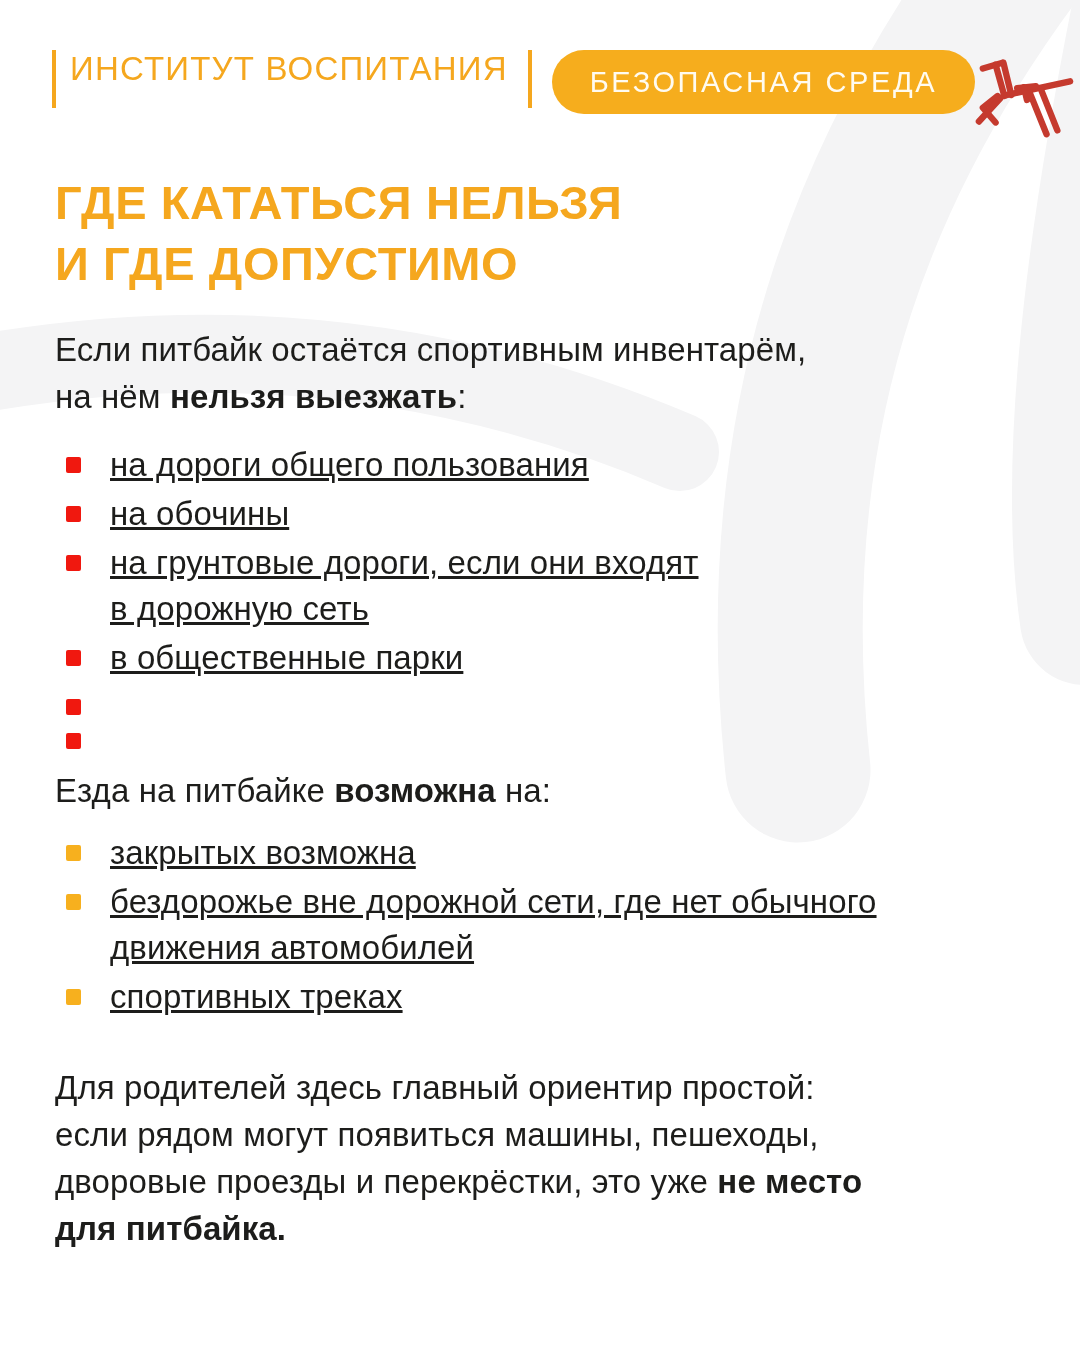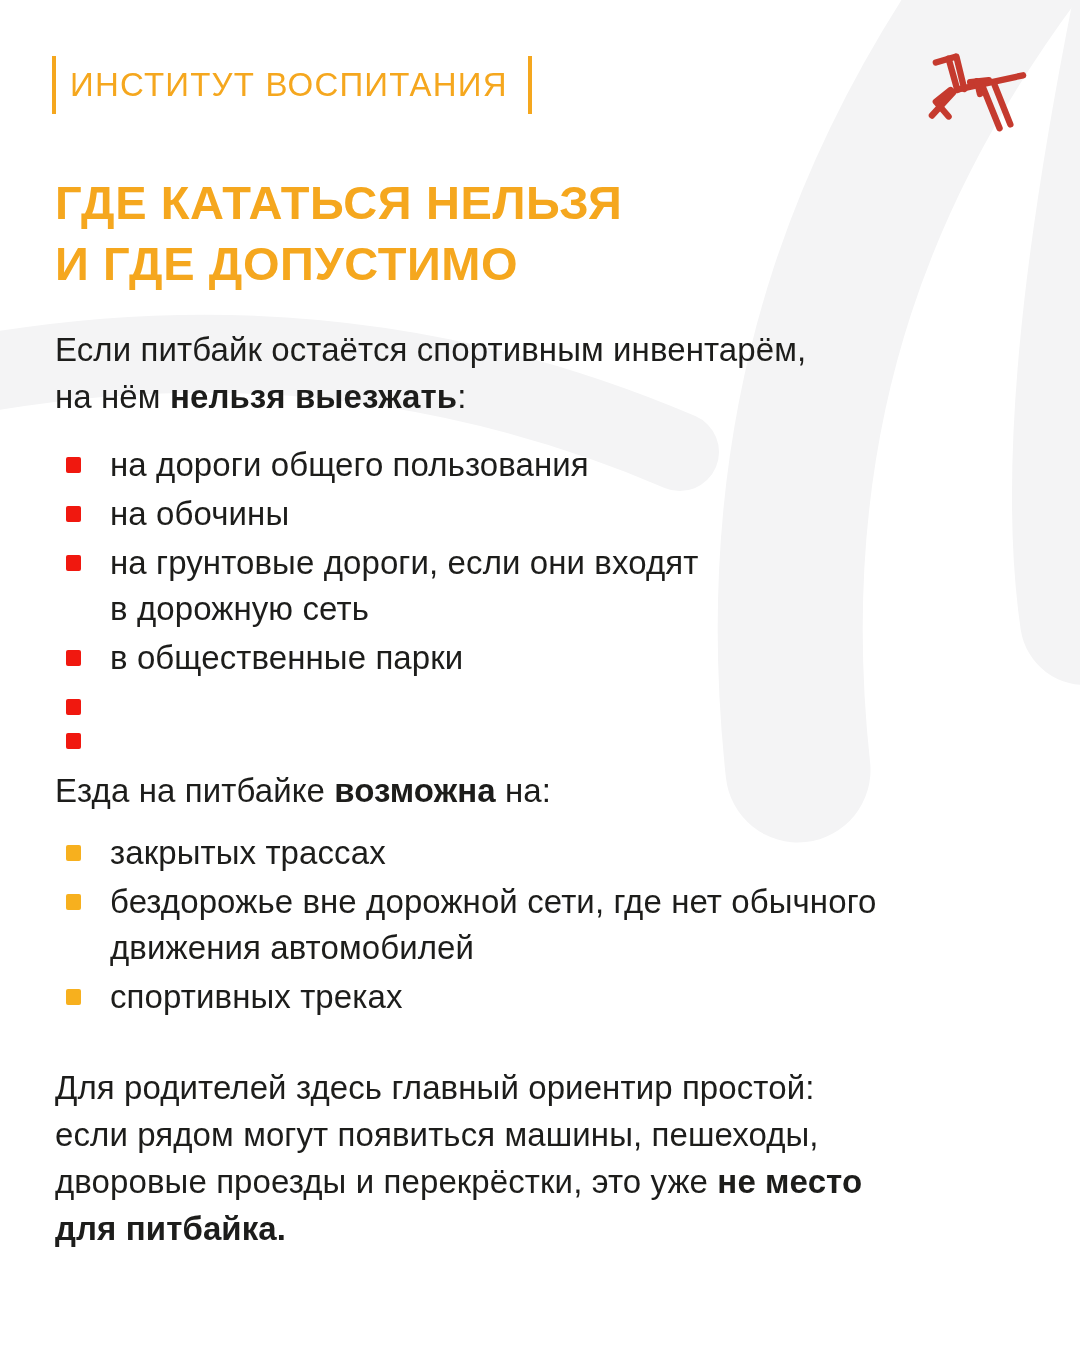--- a/index.html
+++ b/index.html
@@ -14,21 +14,21 @@
   }
   .watermark{
     position:absolute;inset:0;width:100%;height:100%;
     z-index:0;pointer-events:none;
   }
   .watermark path{fill:none;stroke:var(--watermark,#f4f4f5);}
   .content{position:relative;z-index:1;}
 
   
   .topbar{
-    display:flex;align-items:center;
+    display:flex;
     margin:50px 52px 0 52px;height:70px;
   }
   .vbar{width:4px;height:58px;background:var(--accent,#f5a71e);flex:none;}
   .brand{
     color:var(--accent,#f5a71e);
     font-size:33px;letter-spacing:1.2px;font-weight:500;
     margin:0 20px 0 14px;white-space:nowrap;
   }
   .badge{
     margin-left:20px;
@@ -71,21 +71,21 @@
     margin:0 0 3px 0;
   }
   .sq{
     flex:none;width:15px;height:16px;border-radius:2px;
     margin:15px 29px 0 0;
   }
   .sq.red{background:var(--red,#f0180f);}
   .sq.yellow{background:var(--yellow,#f7b01e);}
   .itxt{
     font-size:33px;line-height:46px;
-    white-space:pre-line;letter-spacing:0.1px;
+    white-space:pre-line;letter-spacing:0.1px;text-decoration:underline;
   }
   ul.list.allowed{margin-top:16px;}
   .para.allowed-intro{margin-top:18px;}
   .para.footer{margin-top:44px;}
 </style>
 </head>
 <body>
 
 <div class="canvas">
 
@@ -94,20 +94,21 @@
     <path d="M 1160 -100 C 1095 200, 1060 450, 1085 620" stroke-width="130" stroke-linecap="round"></path>
     <path d="M -120 395 Q 300 290 680 452" stroke-width="78" stroke-linecap="round"></path>
   </svg>
 
   <div class="content">
 
     <header class="topbar">
       <div class="vbar"></div>
       <div class="brand">ИНСТИТУТ ВОСПИТАНИЯ</div>
       <div class="vbar"></div>
+      <div class="badge">БЕЗОПАСНАЯ СРЕДА</div>
       <svg class="logo" width="100" height="82" viewBox="4 10 102 82" aria-hidden="true">
         <path d="M 12 22 L 32 16"></path>
         <path d="M 25 18 L 34 50"></path>
         <path d="M 33 16 L 41 49"></path>
         <path d="M 36 49 L 101 35"></path>
         <path d="M 27 50 L 12 62 L 25 77"></path>
         <path d="M 8 76 L 30 52"></path>
         <path d="M 47 42 L 66 40"></path>
         <path d="M 54 41 L 57 54"></path>
         <path d="M 60 47 L 77 89"></path>
@@ -152,21 +153,21 @@
           <span class="sq red"></span>
         </li>
       </ul>
 
     <p class="para allowed-intro"><span>Езда на питбайке </span><b>возможна</b><span> на:</span></p>
 
     <ul class="list allowed">
 
         <li>
           <span class="sq yellow"></span>
-          <span class="itxt">закрытых трассах</span>
+          <span class="itxt">закрытых возможна</span>
         </li>
 
 
         <li>
           <span class="sq yellow"></span>
           <span class="itxt">бездорожье вне дорожной сети, где нет обычного
 движения автомобилей</span>
         </li>
 
         <li>

